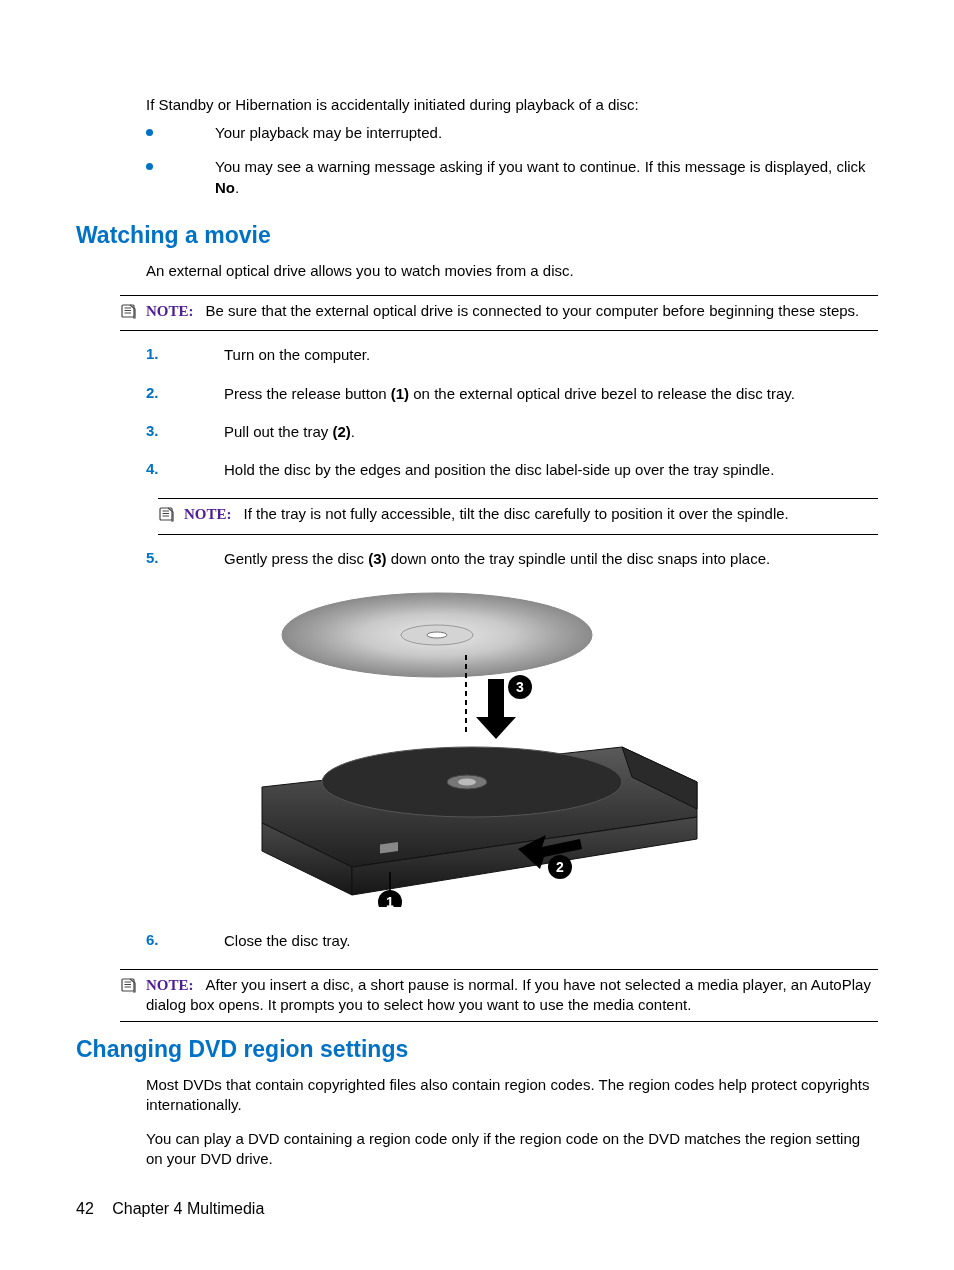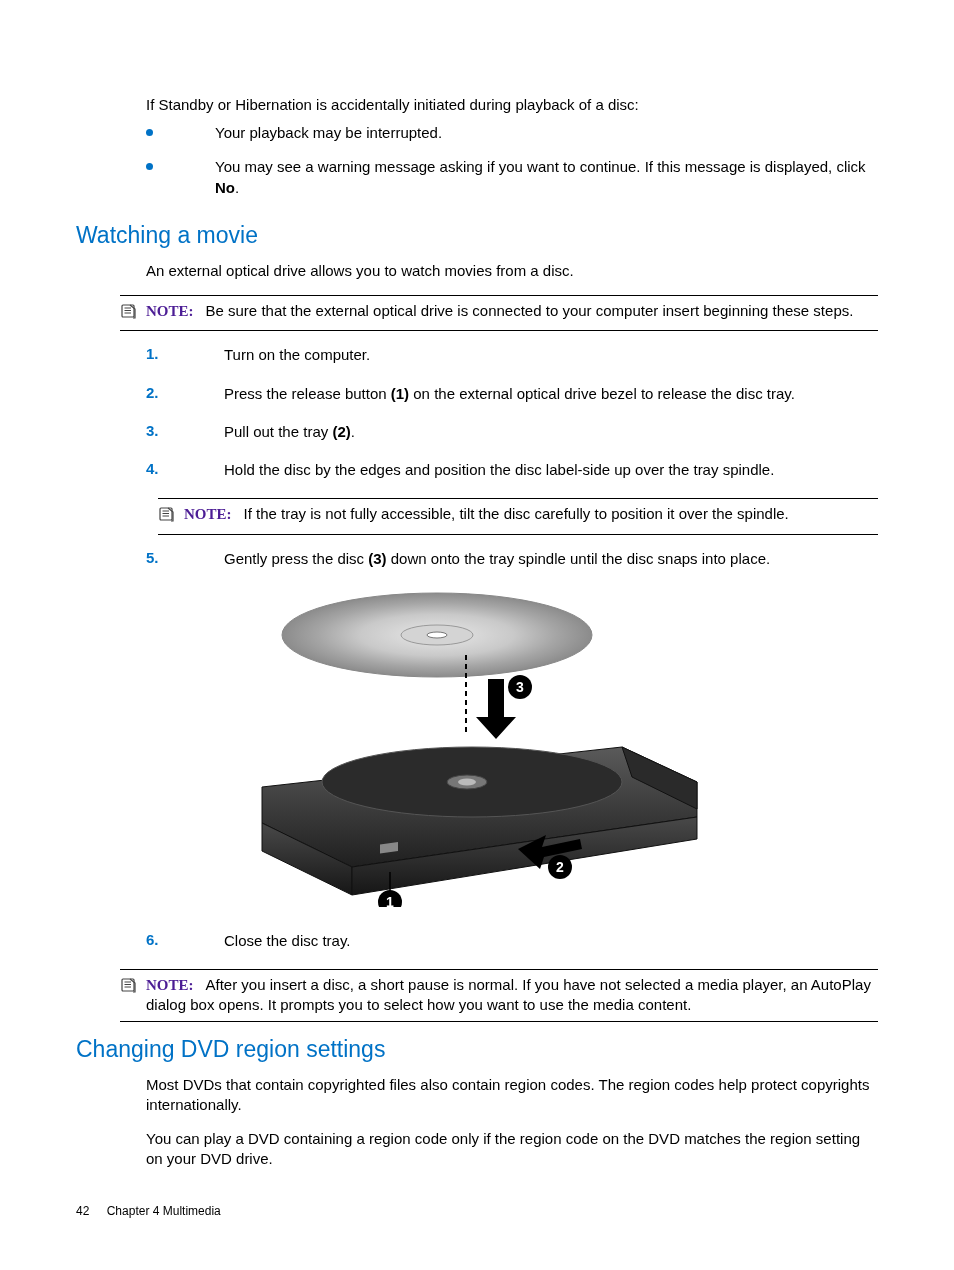--- a/index.html
+++ b/index.html
@@ -42,21 +42,21 @@
     margin-right: 28px;
     flex-shrink: 0;
   }
   ul.bullets li .txt {
     flex: 1;
     line-height: 1.35;
   }
   h2.section {
     color: #0072c6;
     font-size: 23px;
-    font-weight: normal;
+    font-weight: bold;
     margin: 10px 0 12px 0;
   }
   .body-para {
     margin-left: 70px;
     margin-bottom: 14px;
     line-height: 1.35;
   }
   .note-block {
     margin-left: 44px;
     margin-right: 0;
@@ -111,21 +111,21 @@
   }
   .illustration {
     display: flex;
     justify-content: center;
     margin: 8px 0 24px 0;
   }
   .footer {
     position: absolute;
     bottom: 52px;
     left: 76px;
-    font-size: 12px;
+    font-size: 16px;
   }
   .footer .pnum {
     margin-right: 14px;
   }
   b { font-weight: bold; }
 </style>
 </head>
 <body>
 
 <div class="page">
@@ -153,21 +153,21 @@
     <span class="note-icon">
       <svg viewBox="0 0 18 18" width="18" height="18">
           <rect x="2" y="3" width="12" height="12" rx="1" fill="none" stroke="#444" stroke-width="1.2"></rect>
           <path d="M10 3 l5 4 v9 h-2" fill="none" stroke="#444" stroke-width="1.2"></path>
           <line x1="4.5" y1="6" x2="11" y2="6" stroke="#444" stroke-width="1"></line>
           <line x1="4.5" y1="8.5" x2="11" y2="8.5" stroke="#444" stroke-width="1"></line>
           <line x1="4.5" y1="11" x2="11" y2="11" stroke="#444" stroke-width="1"></line>
         </svg>
     </span>
     <span class="note-text">
-      <span class="note-label">NOTE:</span><span>Be sure that the external optical drive is connected to your computer insert beginning these steps.</span>
+      <span class="note-label">NOTE:</span><span>Be sure that the external optical drive is connected to your computer before beginning these steps.</span>
     </span>
   </div>
 
   <ol class="steps">
     <li>
       <span class="num">1.</span>
       <span class="txt">Turn on the computer.</span>
     </li>
     <li>
       <span class="num">2.</span>

